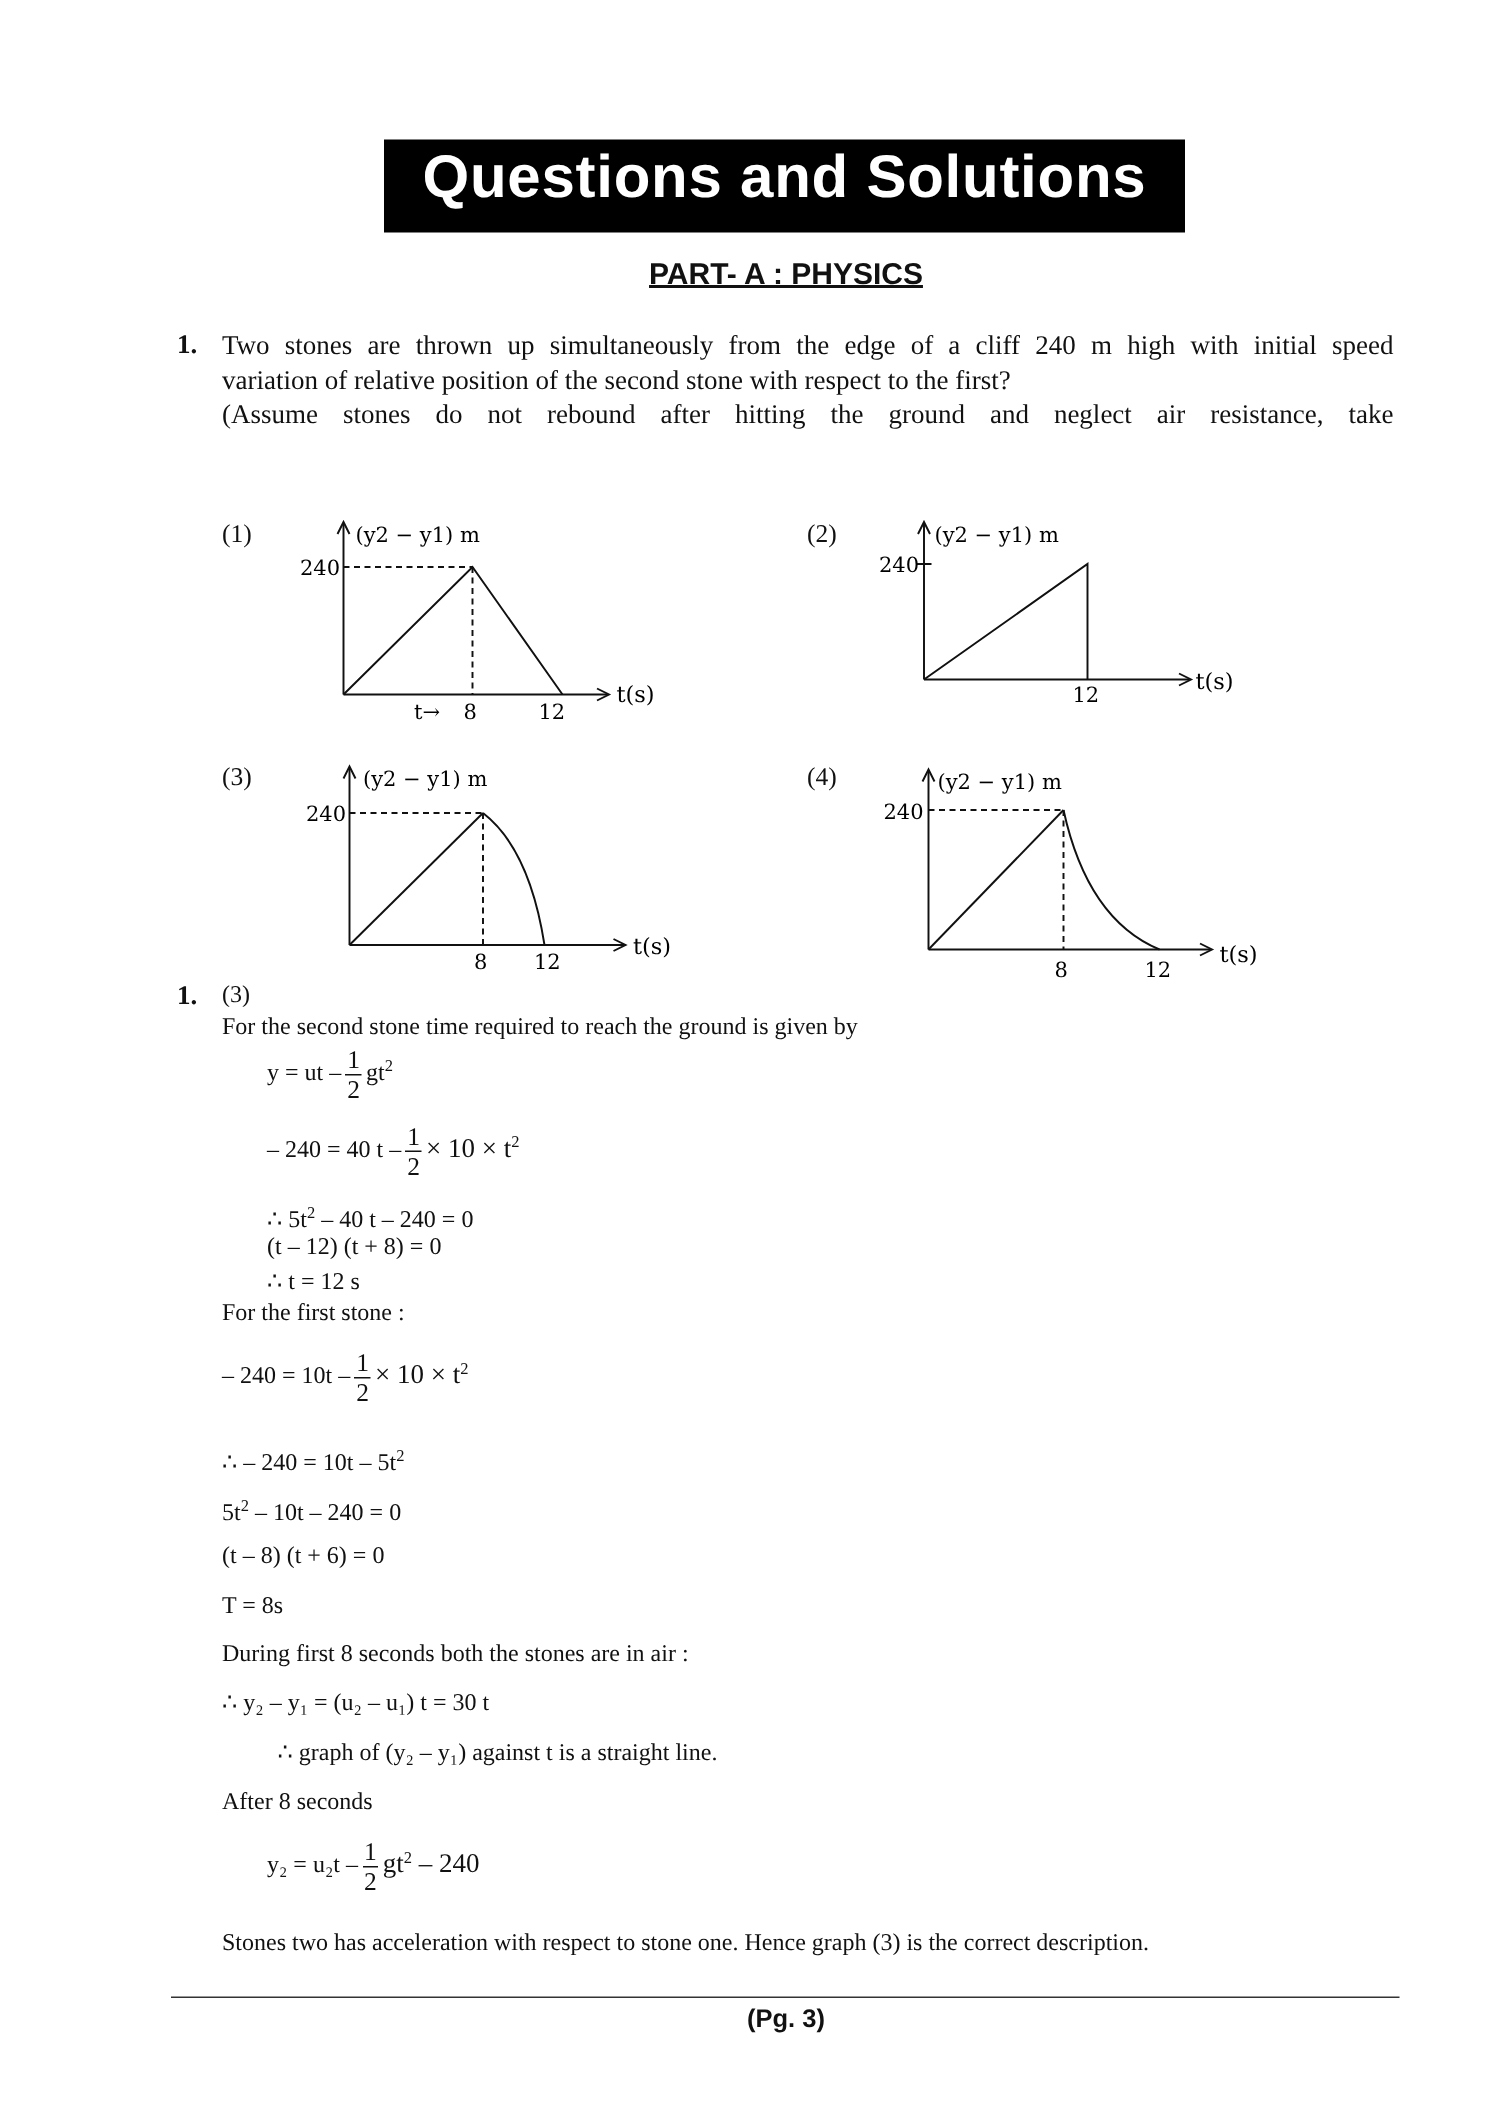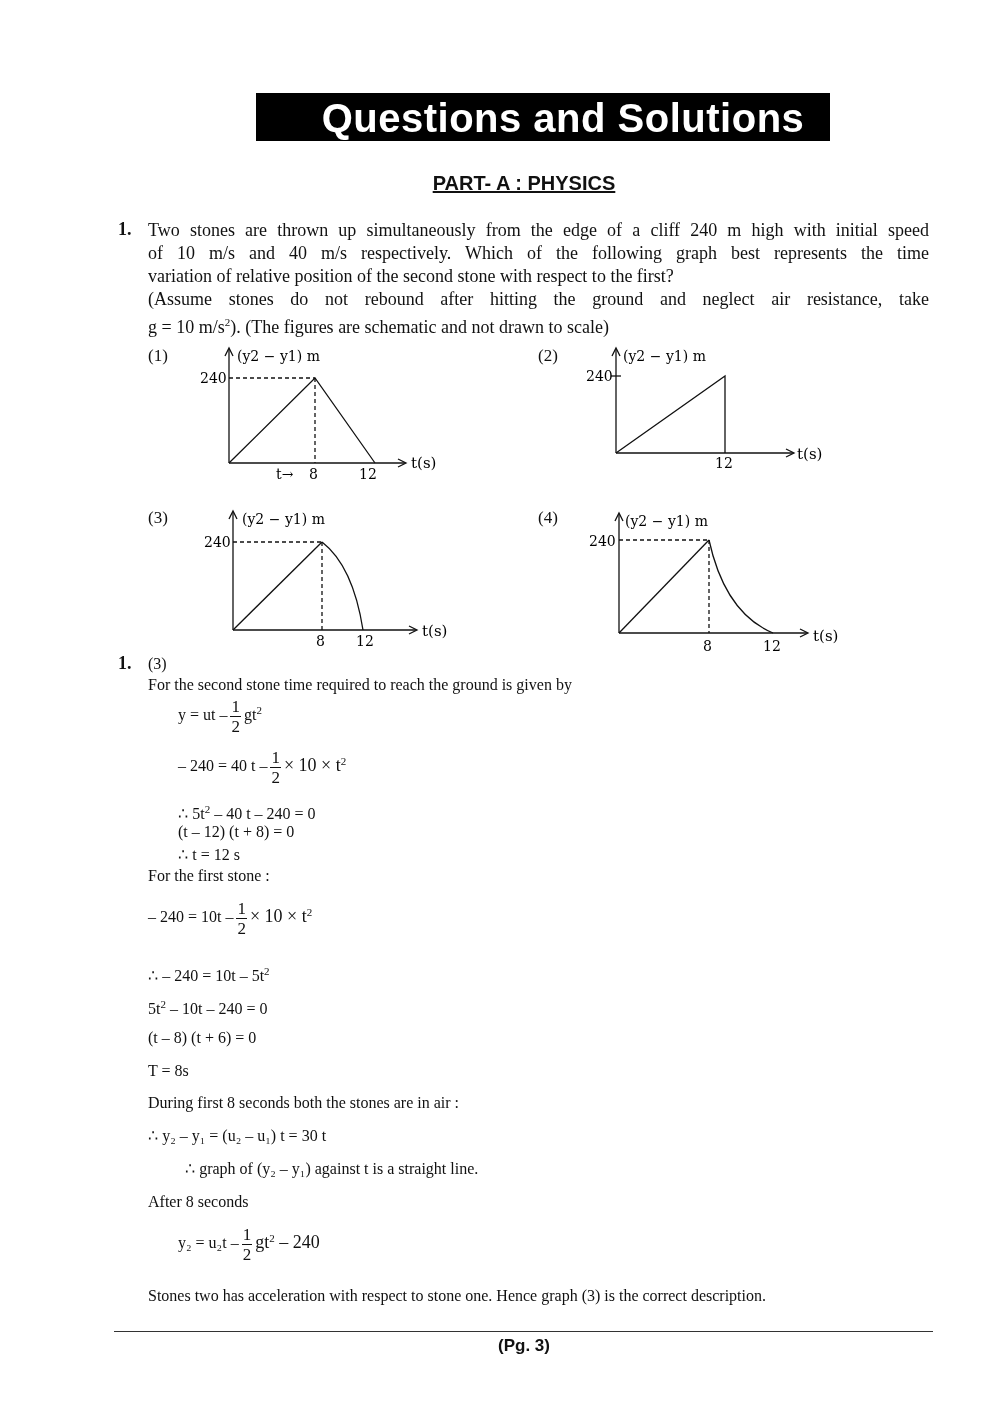--- a/index.html
+++ b/index.html
@@ -1,21 +1,21 @@
 <!DOCTYPE html>
 <html><head>
 <meta charset="utf-8">
 <style>
   html, body { margin:0; padding:0; background:#fff; }
   body { width:992px; height:1403px; position:relative; overflow:hidden; color:#111;
          font-family:"Liberation Serif", serif; }
   .abs { position:absolute; }
-  .banner { left:256px; top:93px; width:534px; height:48px; background:#000; color:#fff;
+  .banner { left:256px; top:93px; width:534px; height:62px; background:#000; color:#fff;
             font-family:"Liberation Sans", sans-serif; font-weight:bold; font-size:40px;
-            line-height:50px; text-align:center; letter-spacing:0.5px;padding-left:40px; }
+            line-height:50px; text-align:center; letter-spacing:0.5px; }
   .part { left:0; width:1048px; top:172px; text-align:center; font-family:"Liberation Sans", sans-serif;
           font-weight:bold; font-size:20px; text-decoration:underline; }
   .qnum { font-weight:bold; font-size:18px; }
   .qtext { left:148px; top:219px; width:781px; font-size:18px; line-height:23px; text-align:justify; }
   .qtext p { margin:0; text-align:justify; text-align-last:justify; }
   .qtext p.last { text-align-last:left; }
   .opt { font-size:17px; }
   svg text { font-family:"DejaVu Serif", serif; }
   .sol { font-size:16px; line-height:20px; white-space:nowrap; }
   .frac { display:inline-block; vertical-align:middle; text-align:center; margin:0 3px; }
@@ -28,24 +28,22 @@
 </style>
 </head>
 <body>
 
 <div class="abs banner">Questions and Solutions</div>
 <div class="abs part">PART- A : PHYSICS</div>
 
 <div class="abs qnum" style="left:118px;top:219px;">1.</div>
 <div class="abs qtext">
   <p>Two stones are thrown up simultaneously from the edge of a cliff 240 m high with initial speed</p>
-  <p>of 10 m/s and 40 m/s respectively. Which of the following graph best represents the time</p>
   <p class="last">variation of relative position of the second stone with respect to the first?</p>
   <p>(Assume stones do not rebound after hitting the ground and neglect air resistance, take</p>
-  <p class="last"><span>g = 10 m/s</span><sup>2</sup><span>). (The figures are schematic and not drawn to scale)</span></p>
 </div>
 
 <div class="abs opt" style="left:148px;top:346px;">(1)</div>
 <div class="abs opt" style="left:538px;top:346px;">(2)</div>
 <div class="abs opt" style="left:148px;top:508px;">(3)</div>
 <div class="abs opt" style="left:538px;top:508px;">(4)</div>
 
 <svg class="abs" style="left:195px;top:343px;" width="260" height="145">
   <g stroke="#111" fill="none" stroke-width="1.3">
     <line x1="34" y1="120" x2="34" y2="6"></line>

